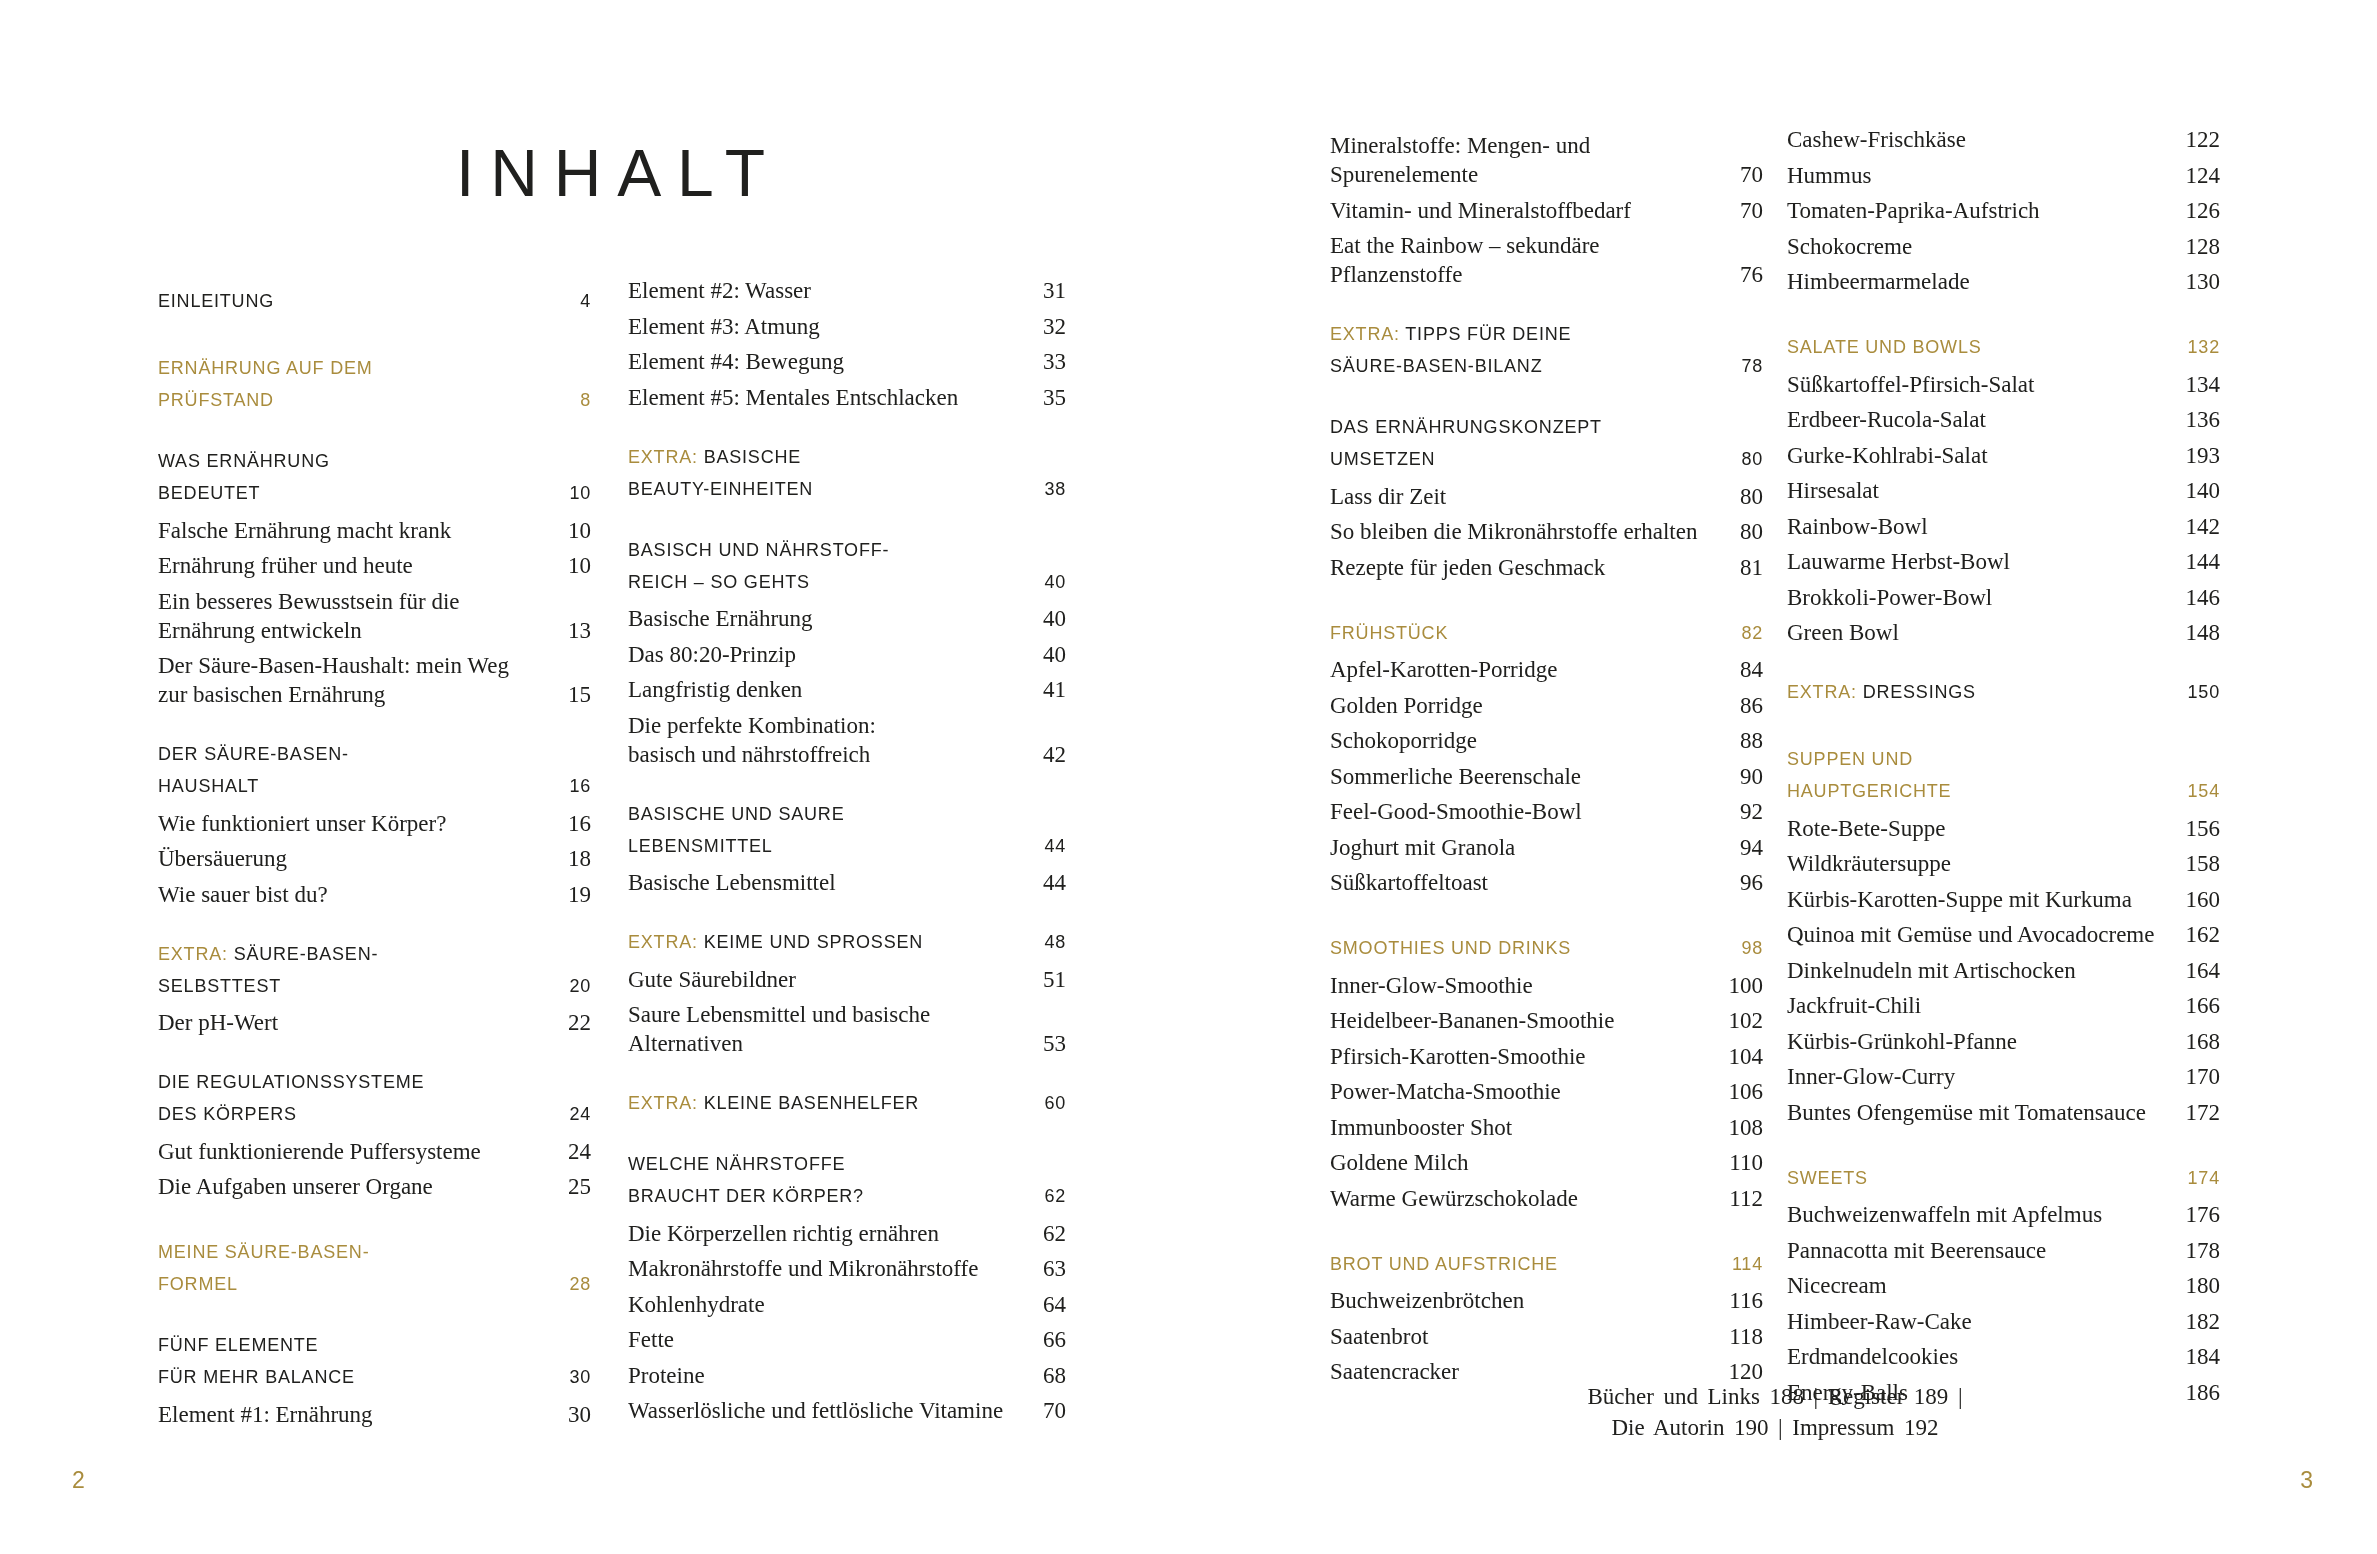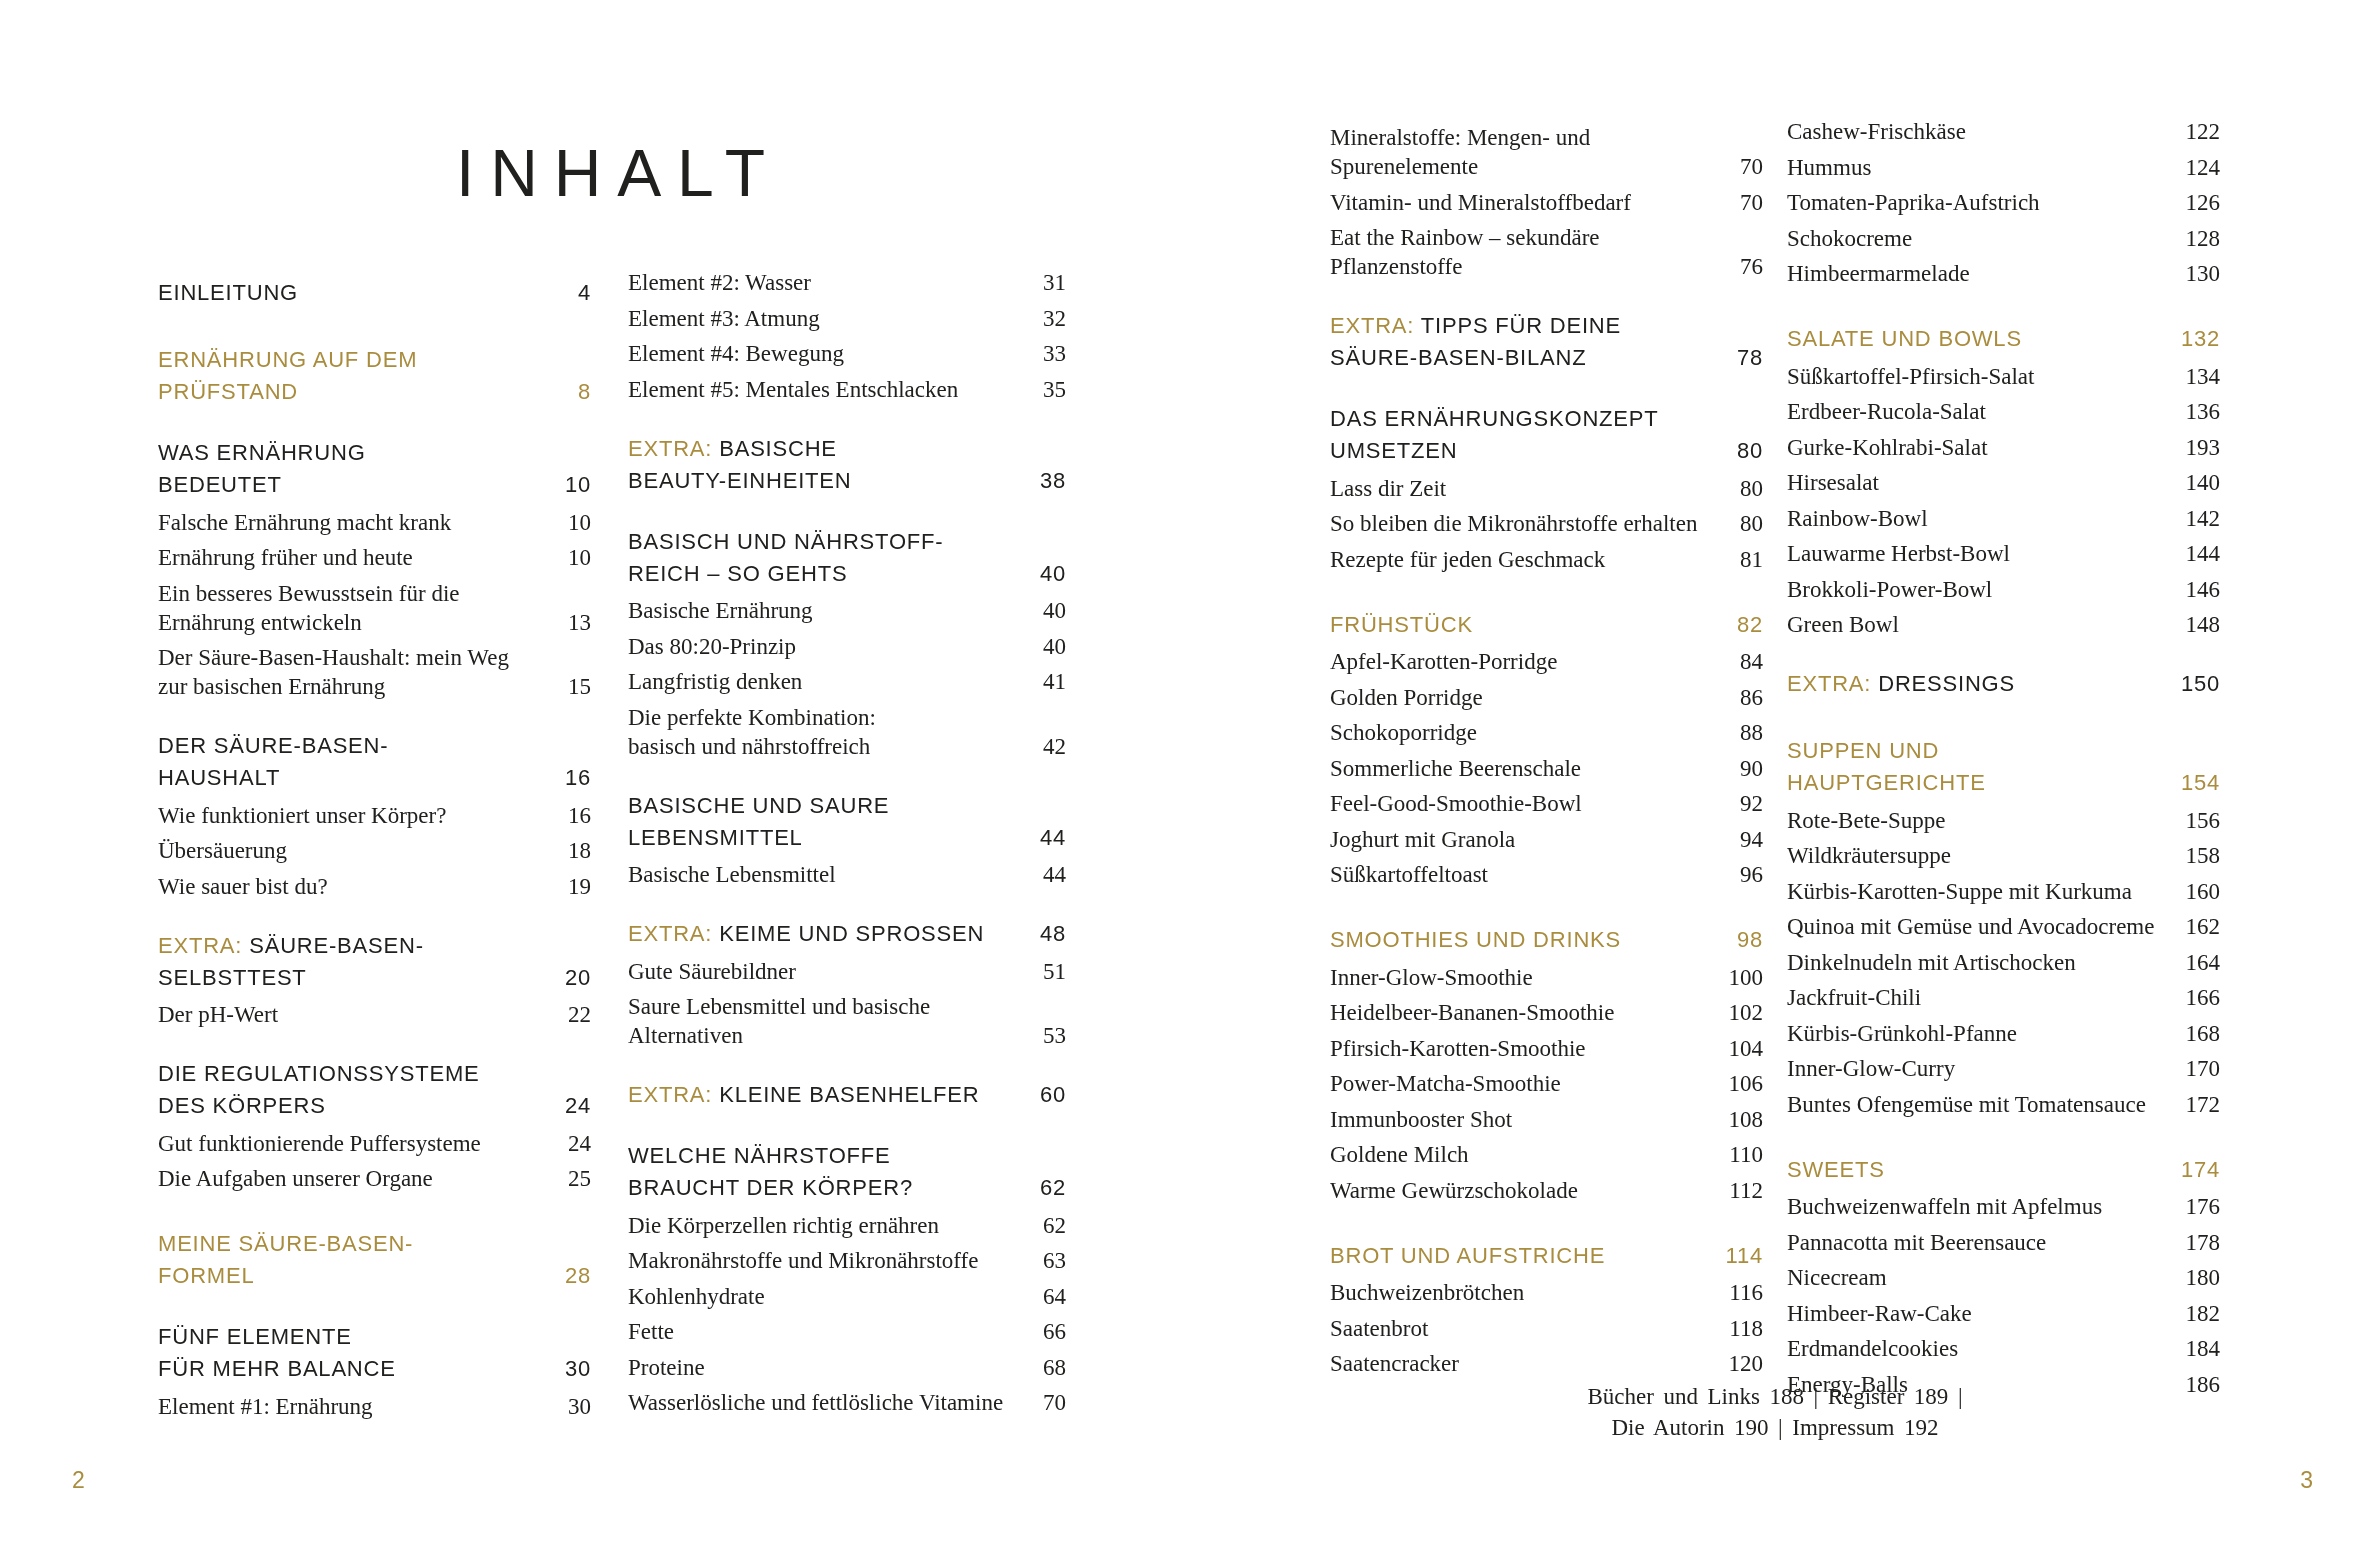--- a/index.html
+++ b/index.html
@@ -34,27 +34,27 @@
   .col-r2 { left:1787px; top:109px; width:433px; }
 
   .entry { margin-top:6.5px; font-size:23px; line-height:29px; }
   .entry .line { display:flex; justify-content:space-between; align-items:baseline; }
   .entry .t { text-align:left; }
   .entry .n { text-align:right; padding-left:13px; white-space:nowrap; }
 
   .entry.section, .entry.extra {
     font-family:"Liberation Sans","DejaVu Sans",sans-serif;
     font-weight:300;
-    font-size:22px; line-height:32px;
+    font-size:18px; line-height:32px;
     letter-spacing:0.8px;
     margin-top:29px;
   }
   .entry.section.gold { color:var(--gold,#a98c3d); margin-top:35px; }
   .entry.extra .prefix { color:var(--gold,#a98c3d); }
-  .col > .entry:first-child { margin-top:8px; }
+  .col > .entry:first-child { margin-top:16px; }
 
   
   .backmatter {
     position:absolute; left:1330px; top:1334px; width:890px;
     text-align:center;
     font-size:23px; line-height:30.5px;
     word-spacing:3.8px;
     color:var(--ink,#20201e);
     margin-top:48px;
   }

